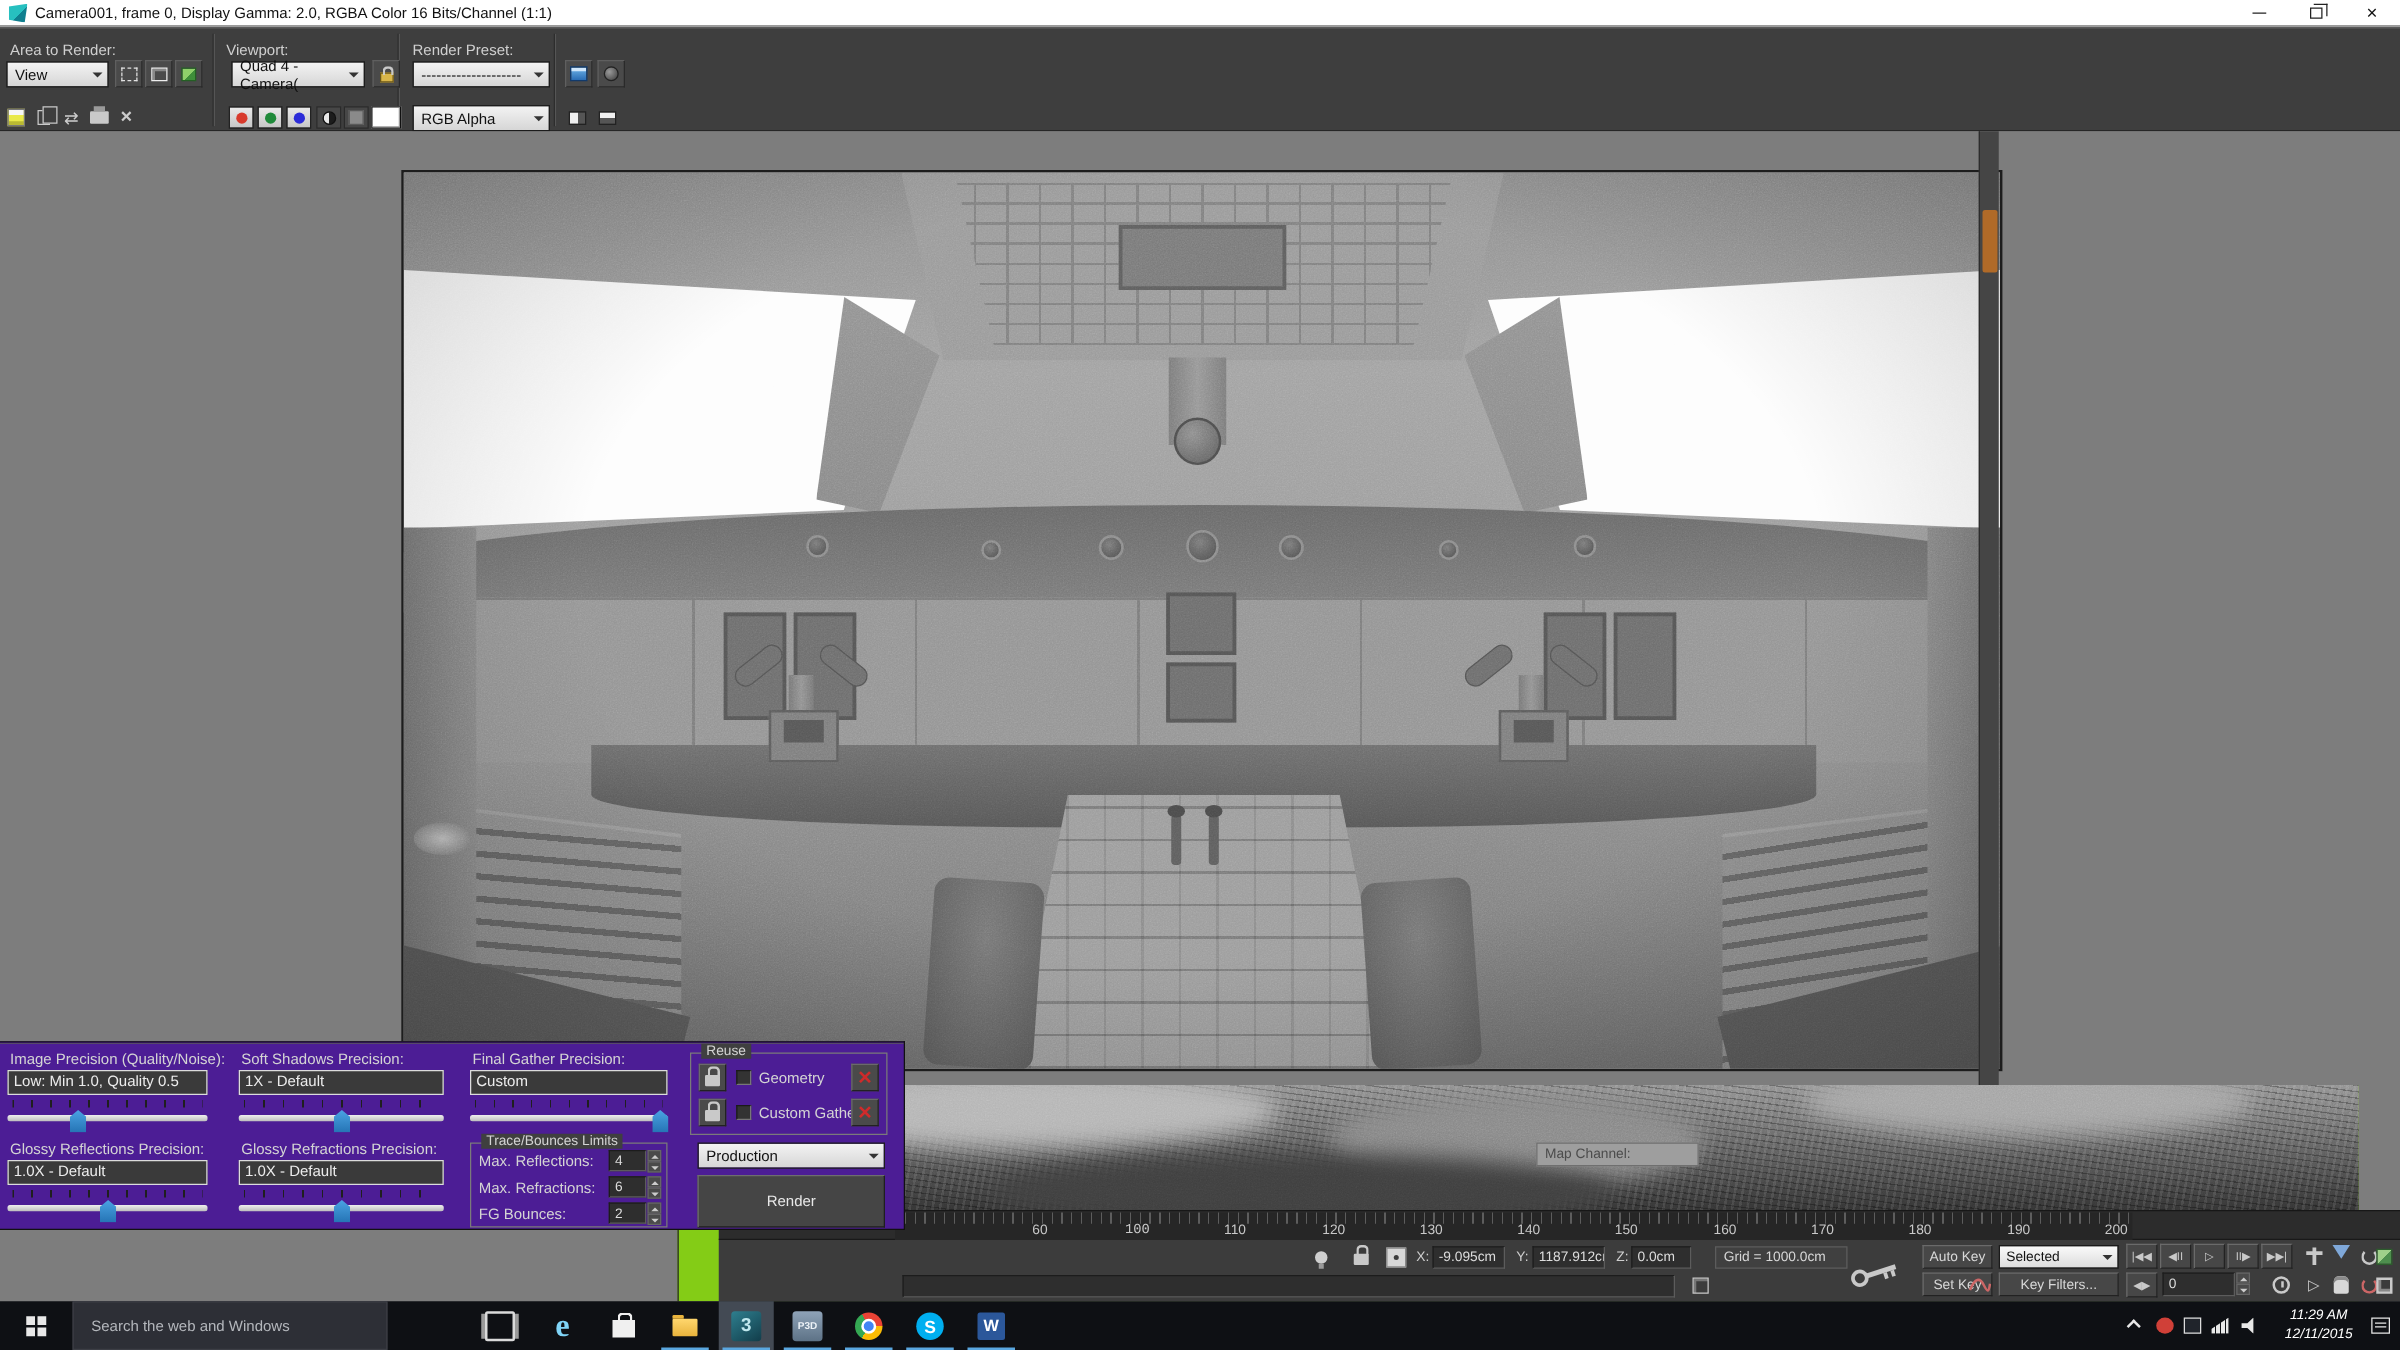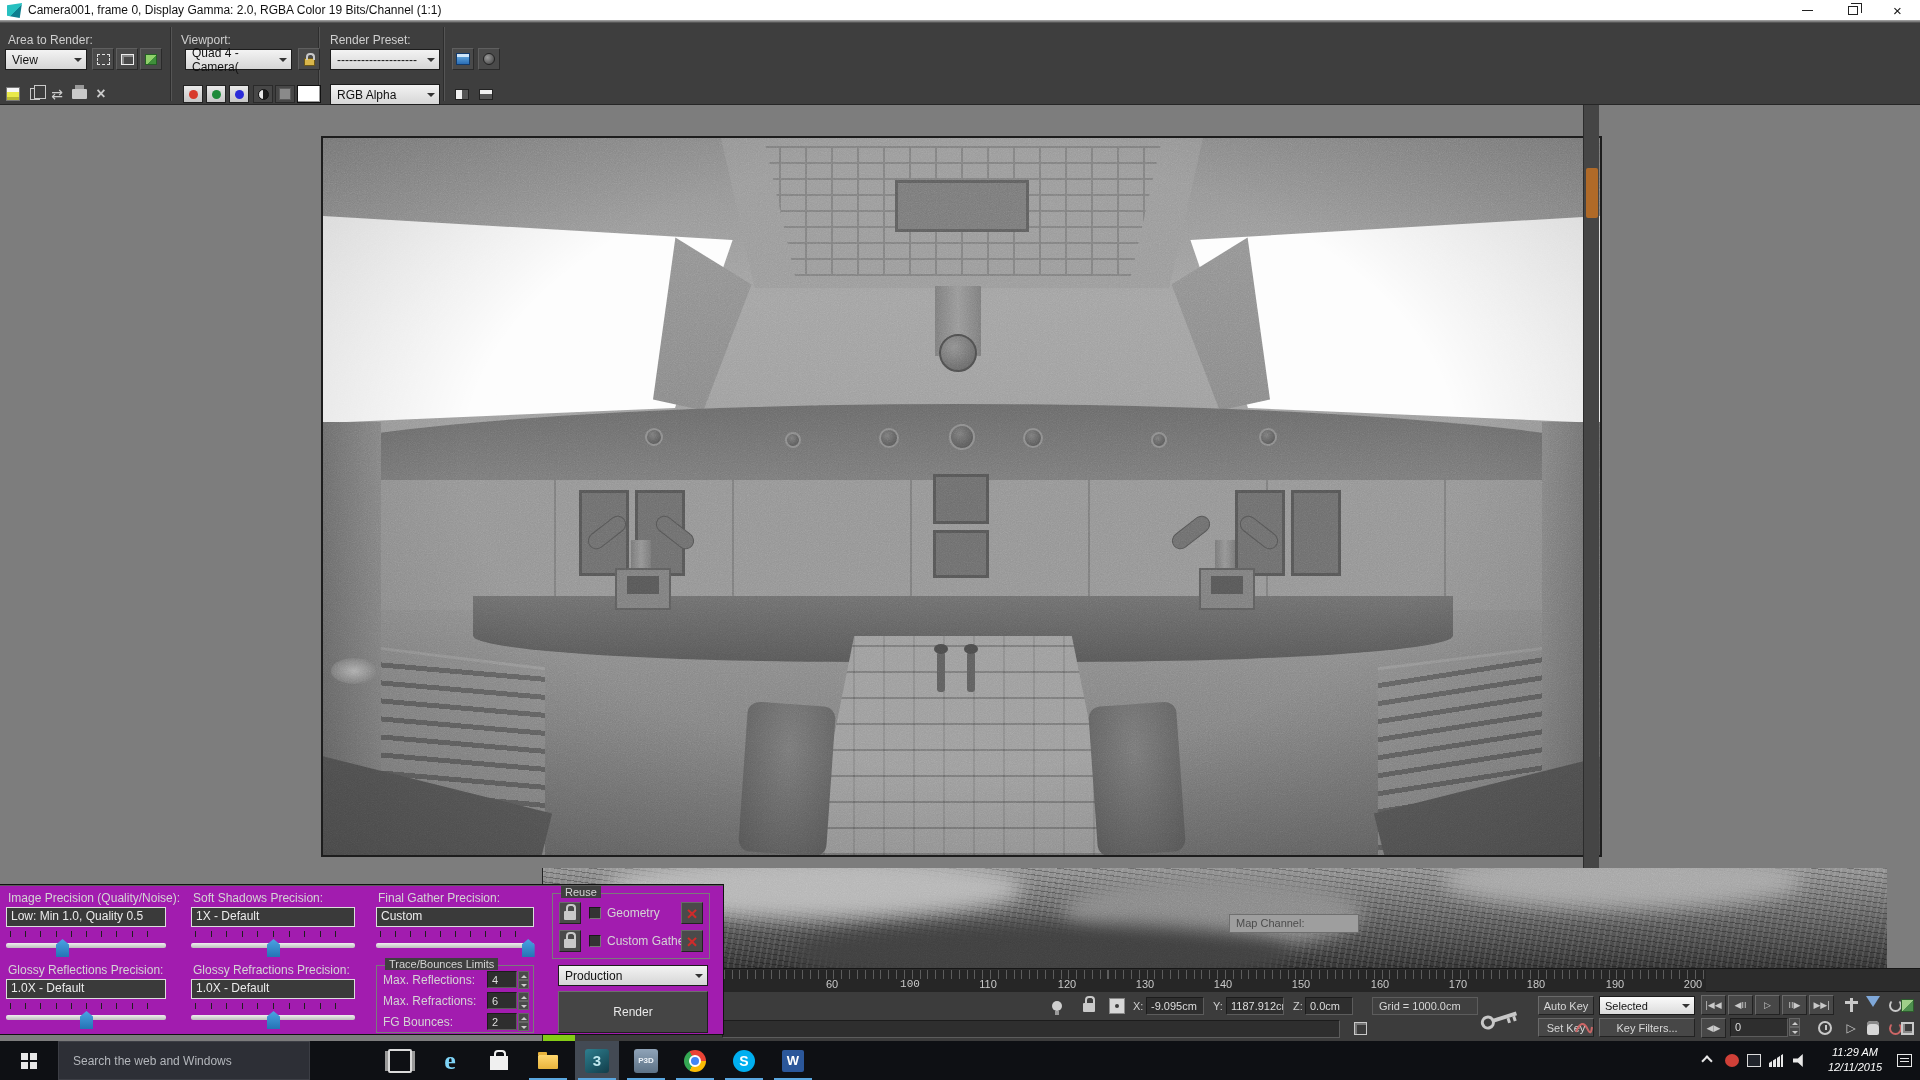--- a/index.html
+++ b/index.html
@@ -157,21 +157,21 @@
   .ico-cubes { width:13px; height:13px; background:linear-gradient(135deg,#9fd08a 0 50%,#4e8f4e 50%); border:1px solid #2c5c2c;}
   .ico-axis { width:3px; height:14px; background:#c9c9c9; position:relative;}
   .ico-axis::after{ content:''; position:absolute; left:-5px; top:3px; width:13px; height:3px; background:#c9c9c9;}
   .spin { position:absolute; width:11px; }
   .spin b { display:block; width:11px; height:9px; background:#4a4a4a; border:1px solid #666; position:relative; }
   .spin b::after { content:''; position:absolute; left:2px; top:3px; border:3px solid transparent; }
   .spin b.up::after { border-bottom-color:#ccc; top:0px; }
   .spin b.dn::after { border-top-color:#ccc; }
 
   
-  #panel { left:0; top:884px; width:724px; height:151px; background:#a21caf; border:1px solid #111; border-left:none;
+  #panel { left:0; top:833px; width:724px; height:151px; background:#4c1d95; border:1px solid #111; border-left:none;
            box-shadow:inset 0 1px 0 #5a5a5a; }
   .plbl { position:absolute; font-size:12px; color:#d4d4d4; white-space:nowrap; }
   .pfield { position:absolute; height:20px; background:#3a3a3a; border:1px solid #dcdcdc; color:#ececec;
             font-size:12px; padding:1px 4px; white-space:nowrap; overflow:hidden; }
   .slider { position:absolute; height:26px; }
   .slider .ticks { position:absolute; left:4px; right:4px; top:0; height:6px;
      background-image:repeating-linear-gradient(90deg,#1f1f1f 0 1px,transparent 1px 10%); }
   .slider .track { position:absolute; left:0; right:0; top:12px; height:5px; background:linear-gradient(#efefef,#bdbdbd); border-radius:2px; }
   .slider .handle { position:absolute; top:8px; width:13px; height:18px; margin-left:-6px; background:linear-gradient(#4ba3e3,#2574b5);
      clip-path:polygon(50% 0,100% 30%,100% 100%,0 100%,0 30%); }
@@ -232,21 +232,21 @@
   #action-center { position:absolute; left:202px; top:13px; width:15px; height:13px; border:1px solid #e8e8e8; background:#0e1014;}
   #action-center::after { content:''; position:absolute; left:2px; top:3px; width:9px; height:1px; background:#e8e8e8; box-shadow:0 3px 0 #e8e8e8;}
 </style>
 </head>
 <body>
 
 <div id="root">
 
   <div id="titlebar" class="abs">
     <div id="title-icon" class="abs"></div>
-    <div id="title-text" class="abs">Camera001, frame 0, Display Gamma: 2.0, RGBA Color 19 Bits/Channel (1:1)</div>
+    <div id="title-text" class="abs">Camera001, frame 0, Display Gamma: 2.0, RGBA Color 16 Bits/Channel (1:1)</div>
     <div id="btn-min" class="abs wbtn">
         <i></i>
       </div>
     <div id="btn-max" class="abs wbtn">
         <i></i>
       </div>
     <div id="btn-close" class="abs wbtn">
         <span>×</span>
       </div>
   </div>

